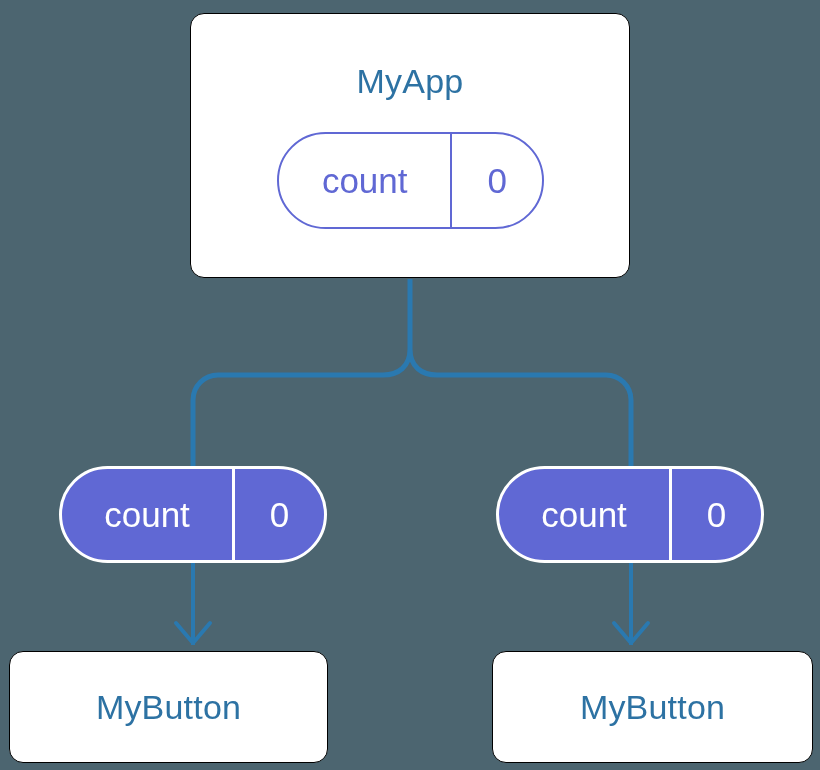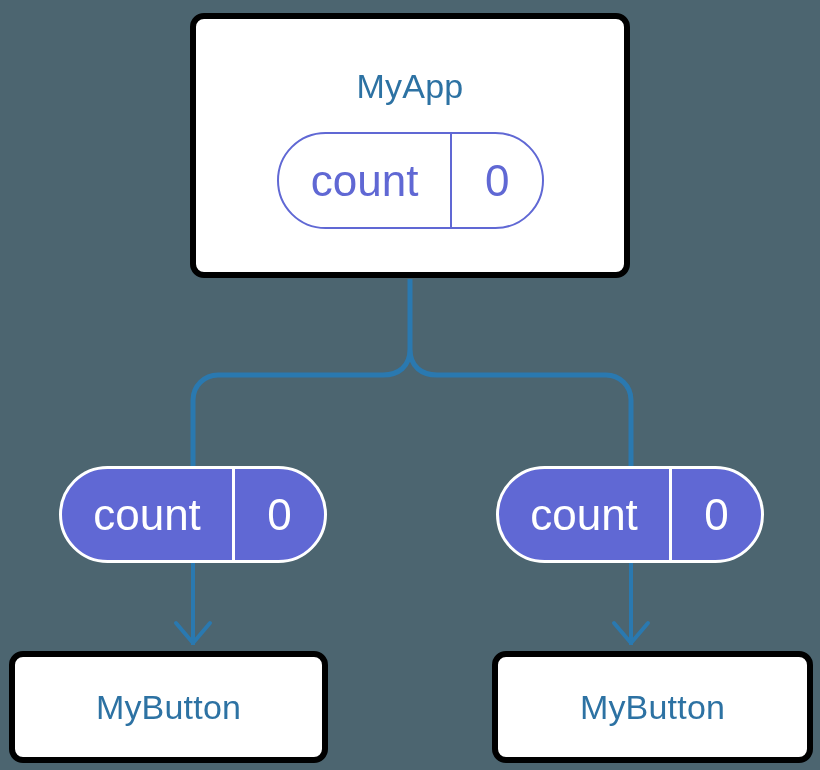--- a/index.html
+++ b/index.html
@@ -24,21 +24,21 @@
     top: 0;
     width: 820px;
     height: 770px;
     pointer-events: none;
   }
 
   
   .node-box {
     position: absolute;
     background: #ffffff;
-    border: 6px solid #000000;
+    border: 1px solid #000000;
     border-radius: 14px;
     box-sizing: border-box;
     display: flex;
     flex-direction: column;
     align-items: center;
   }
   .node-title {
     color: #2d72a3;
     font-size: 34px;
     font-weight: 400;
@@ -77,21 +77,21 @@
     box-sizing: border-box;
     display: flex;
     align-items: stretch;
     border-radius: 999px;
     overflow: hidden;
   }
   .pill-key, .pill-val {
     display: flex;
     align-items: center;
     justify-content: center;
-    font-size: 44px;
+    font-size: 35px;
     font-weight: 400;
     line-height: 1;
     white-space: nowrap;
     box-sizing: border-box;
   }
 
   
   .pill.outline {
     border: 2px solid #6068d4;
     background: #ffffff;

